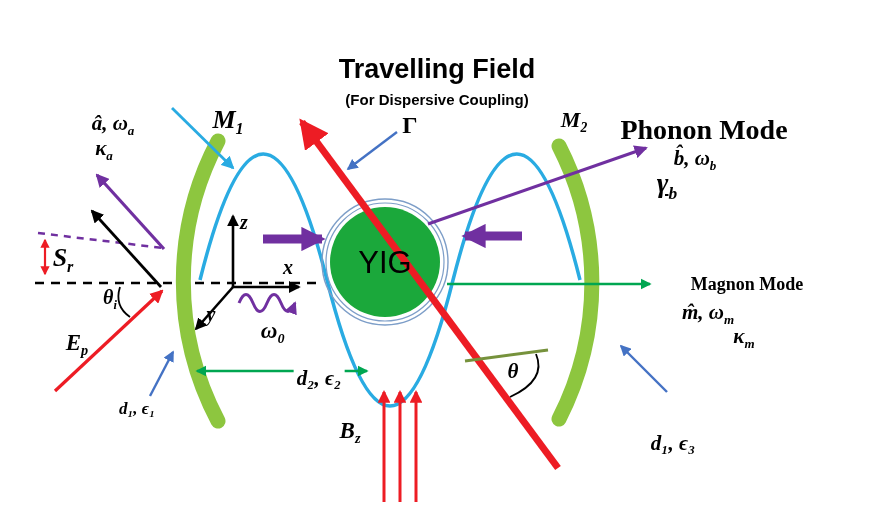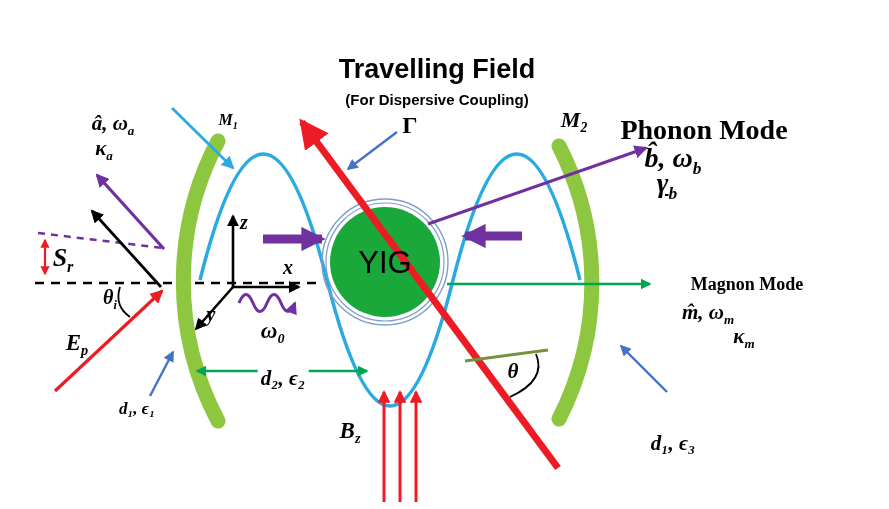--- a/index.html
+++ b/index.html
@@ -5,21 +5,21 @@
   html,body{margin:0;padding:0;}
   body{width:889px;height:509px;background:#ffffff;overflow:hidden;position:relative;
        font-family:"Liberation Serif",serif;}
   #stage{position:absolute;left:0;top:0;width:889px;height:509px;}
   svg{position:absolute;left:0;top:0;}
   .lbl{position:absolute;transform:translate(-50%,-50%);white-space:nowrap;line-height:1;color:#000;}
   .serifB{font-family:"Liberation Serif",serif;font-weight:bold;}
   .it{font-style:italic;}
   .sans{font-family:"Liberation Sans",sans-serif;font-weight:bold;}
   sub{font-size:62%;line-height:0;}
-  .whitebg{background:#ffffff;padding:0 3px;}
+  .whitebg{background:#ffffff;padding:0 3px;margin-left:36px;}
 </style>
 </head>
 <body>
 
 <div id="stage">
 
 <svg width="889" height="509" viewBox="0 0 889 509">
   <defs>
     <marker id="mRed" viewBox="0 0 10 10" refX="8.5" refY="5" markerWidth="4.2" markerHeight="4.2" orient="auto-start-reverse">
           <path d="M0 0L10 5L0 10z" fill="#ED1C24"></path>
@@ -94,27 +94,27 @@
   <line x1="465" y1="361" x2="548" y2="350" stroke="#76923C" stroke-width="3"></line>
   <path d="M536 354 Q547 380 510 397" stroke="#000" stroke-width="1.8" fill="none"></path>
 </svg>
 
 <div class="lbl sans" style="left:437px;top:69px;font-size:27px;">Travelling Field</div>
 <div class="lbl sans" style="left:437px;top:99px;font-size:15px;">(For Dispersive Coupling)</div>
 
 <div class="lbl serifB it" style="left:113px;top:123px;font-size:21px;"><span>â, ω</span><sub>a</sub></div>
 <div class="lbl serifB it" style="left:104px;top:148px;font-size:21px;"><span>κ</span><sub>a</sub></div>
 
-<div class="lbl serifB it" style="left:228px;top:120px;font-size:16px;"><span>M</span><sub>1</sub></div>
+<div class="lbl serifB it" style="left:228px;top:120px;font-size:26px;"><span>M</span><sub>1</sub></div>
 <div class="lbl serifB it" style="left:574px;top:120px;font-size:22px;"><span>M</span><sub>2</sub></div>
 
 <div class="lbl serifB" style="left:410px;top:125px;font-size:24px;">Γ</div>
 
 <div class="lbl serifB" style="left:704px;top:130px;font-size:28px;">Phonon Mode</div>
-<div class="lbl serifB it" style="left:673px;top:158px;font-size:28px;"><span>b̂, ω</span><sub>b</sub></div>
+<div class="lbl serifB it" style="left:695px;top:158px;font-size:21px;"><span>b̂, ω</span><sub>b</sub></div>
 <div class="lbl serifB it" style="left:667px;top:183px;font-size:28px;text-decoration:underline;"><span>γ</span><sub>b</sub></div>
 
 <div class="lbl serifB" style="left:747px;top:284px;font-size:18px;">Magnon Mode</div>
 <div class="lbl serifB it" style="left:708px;top:312px;font-size:21px;"><span>m̂, ω</span><sub>m</sub></div>
 <div class="lbl serifB it" style="left:744px;top:336px;font-size:21px;"><span>κ</span><sub>m</sub></div>
 
 <div class="lbl serifB it" style="left:63px;top:258px;font-size:26px;"><span>S</span><sub>r</sub></div>
 <div class="lbl serifB it" style="left:110px;top:297px;font-size:20px;"><span>θ</span><sub>i</sub></div>
 <div class="lbl serifB it" style="left:77px;top:342px;font-size:23px;"><span>E</span><sub>p</sub></div>
 

